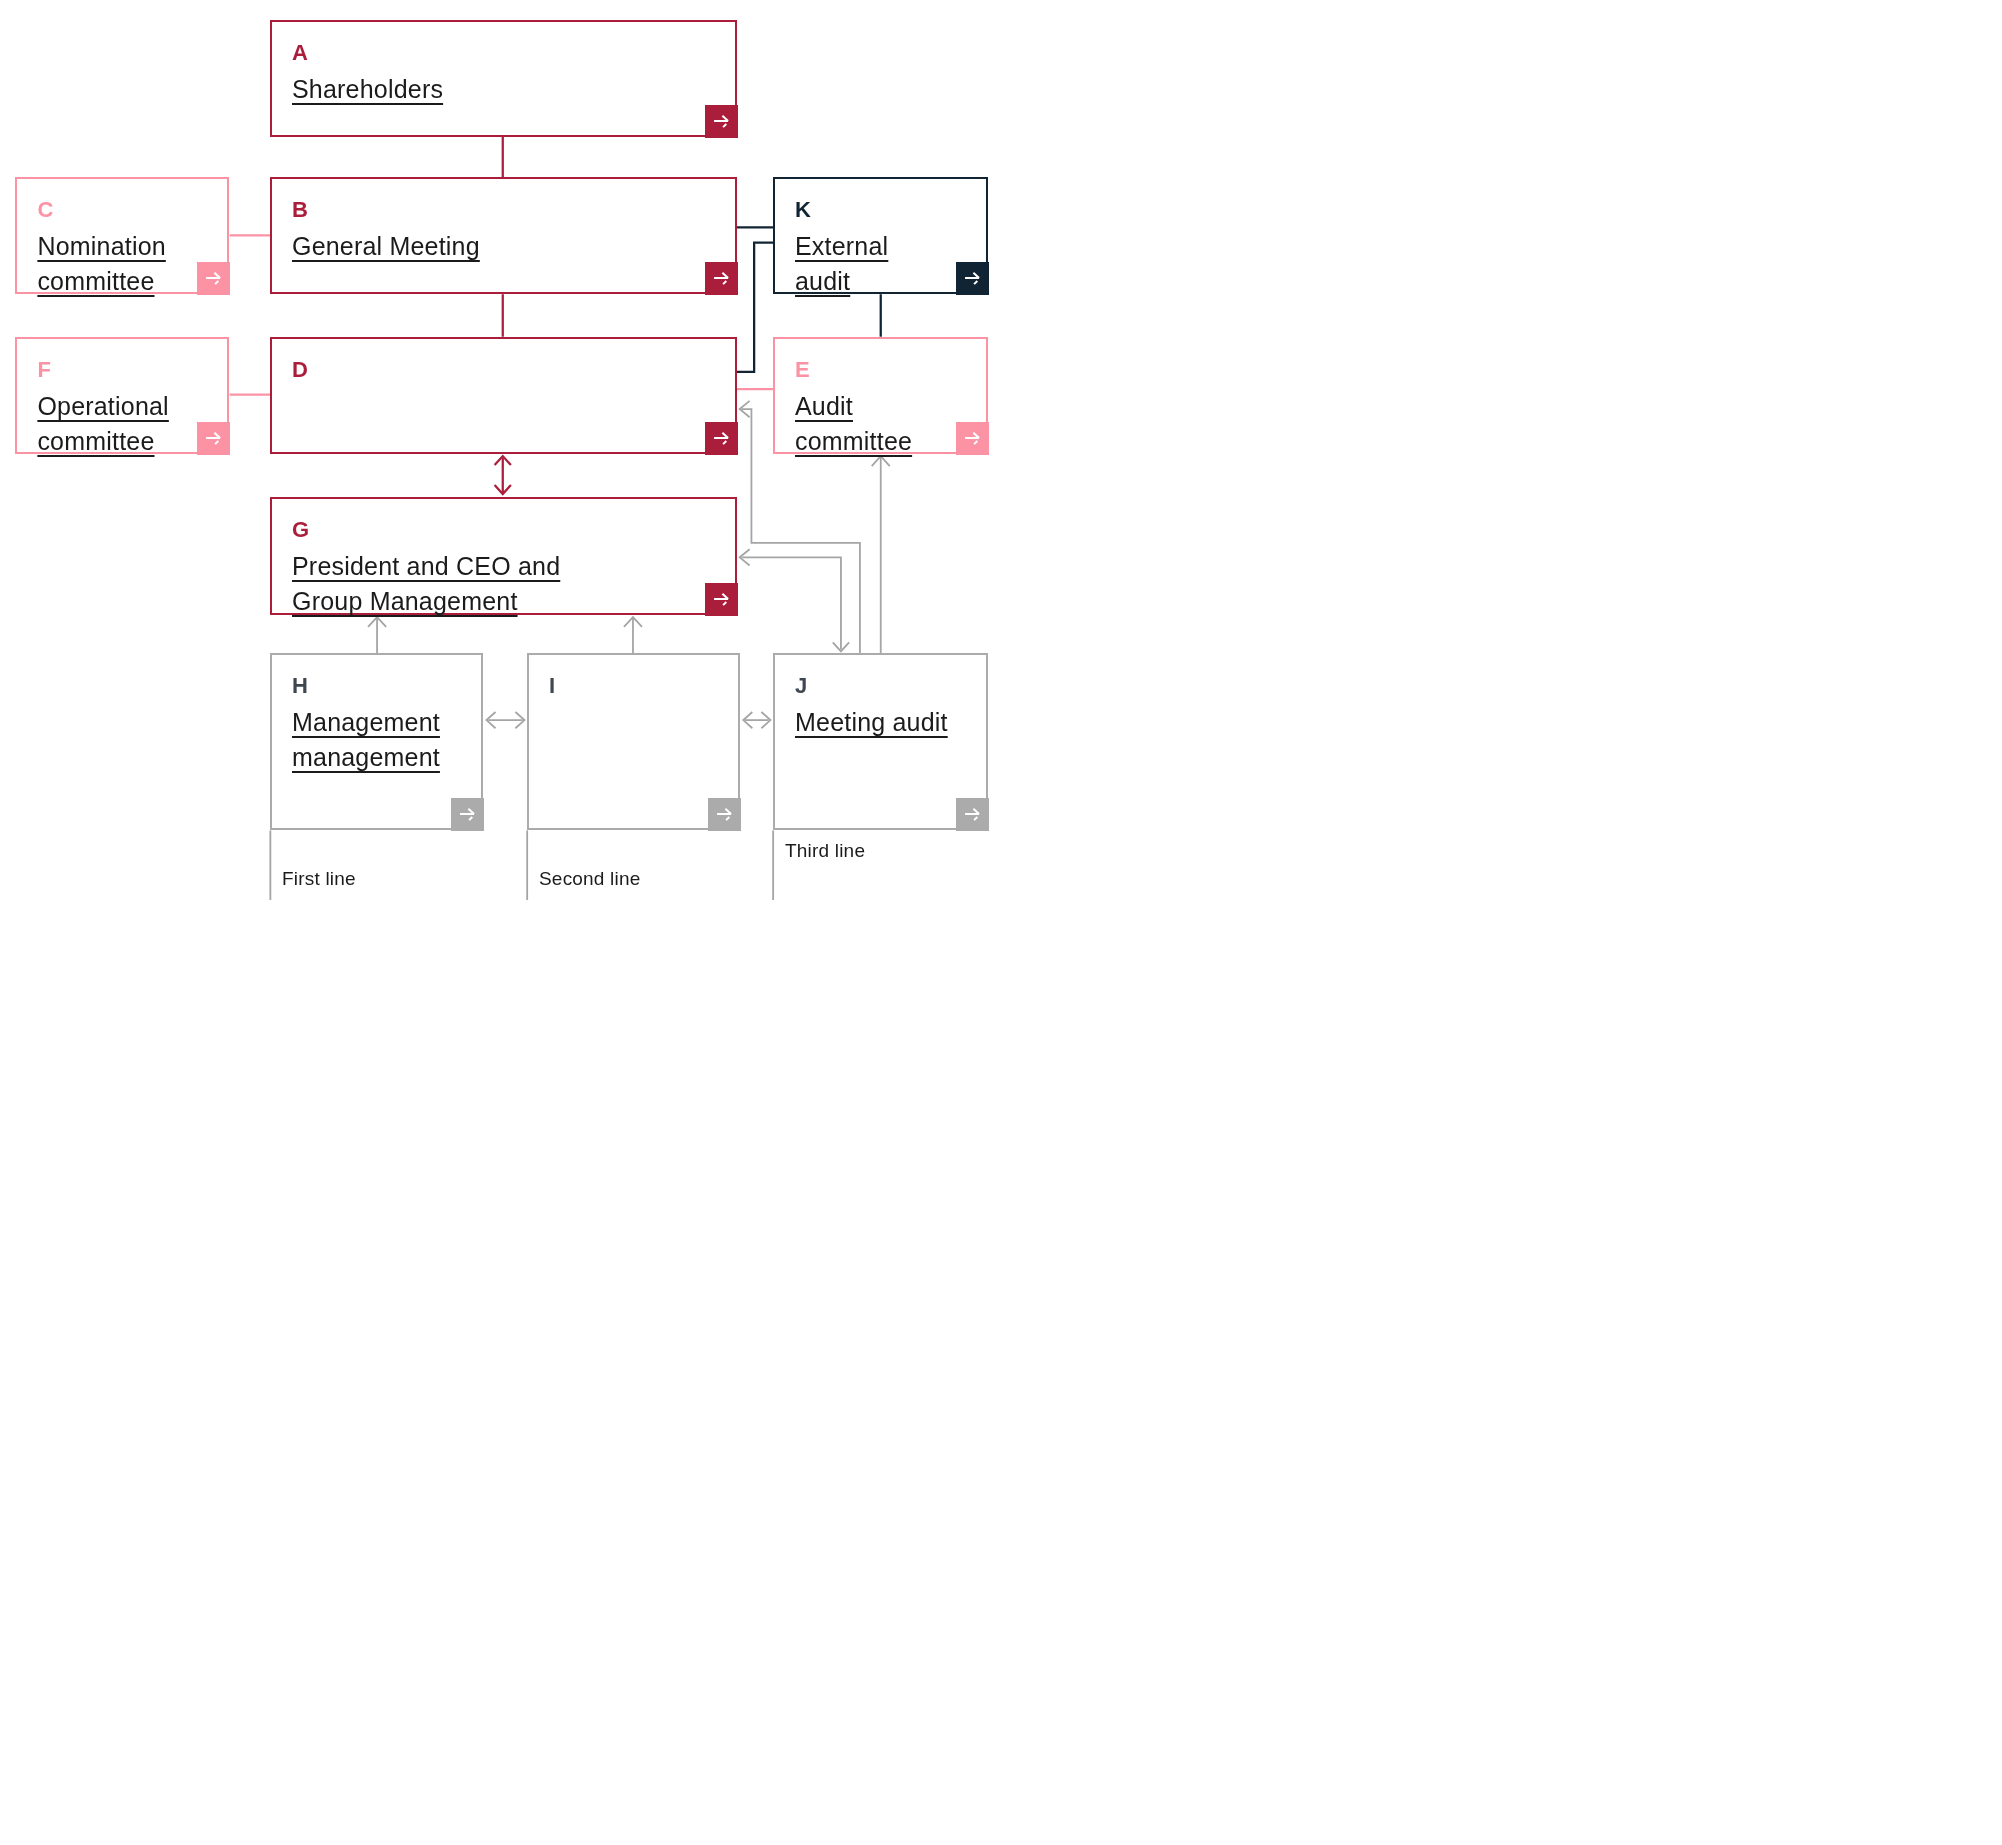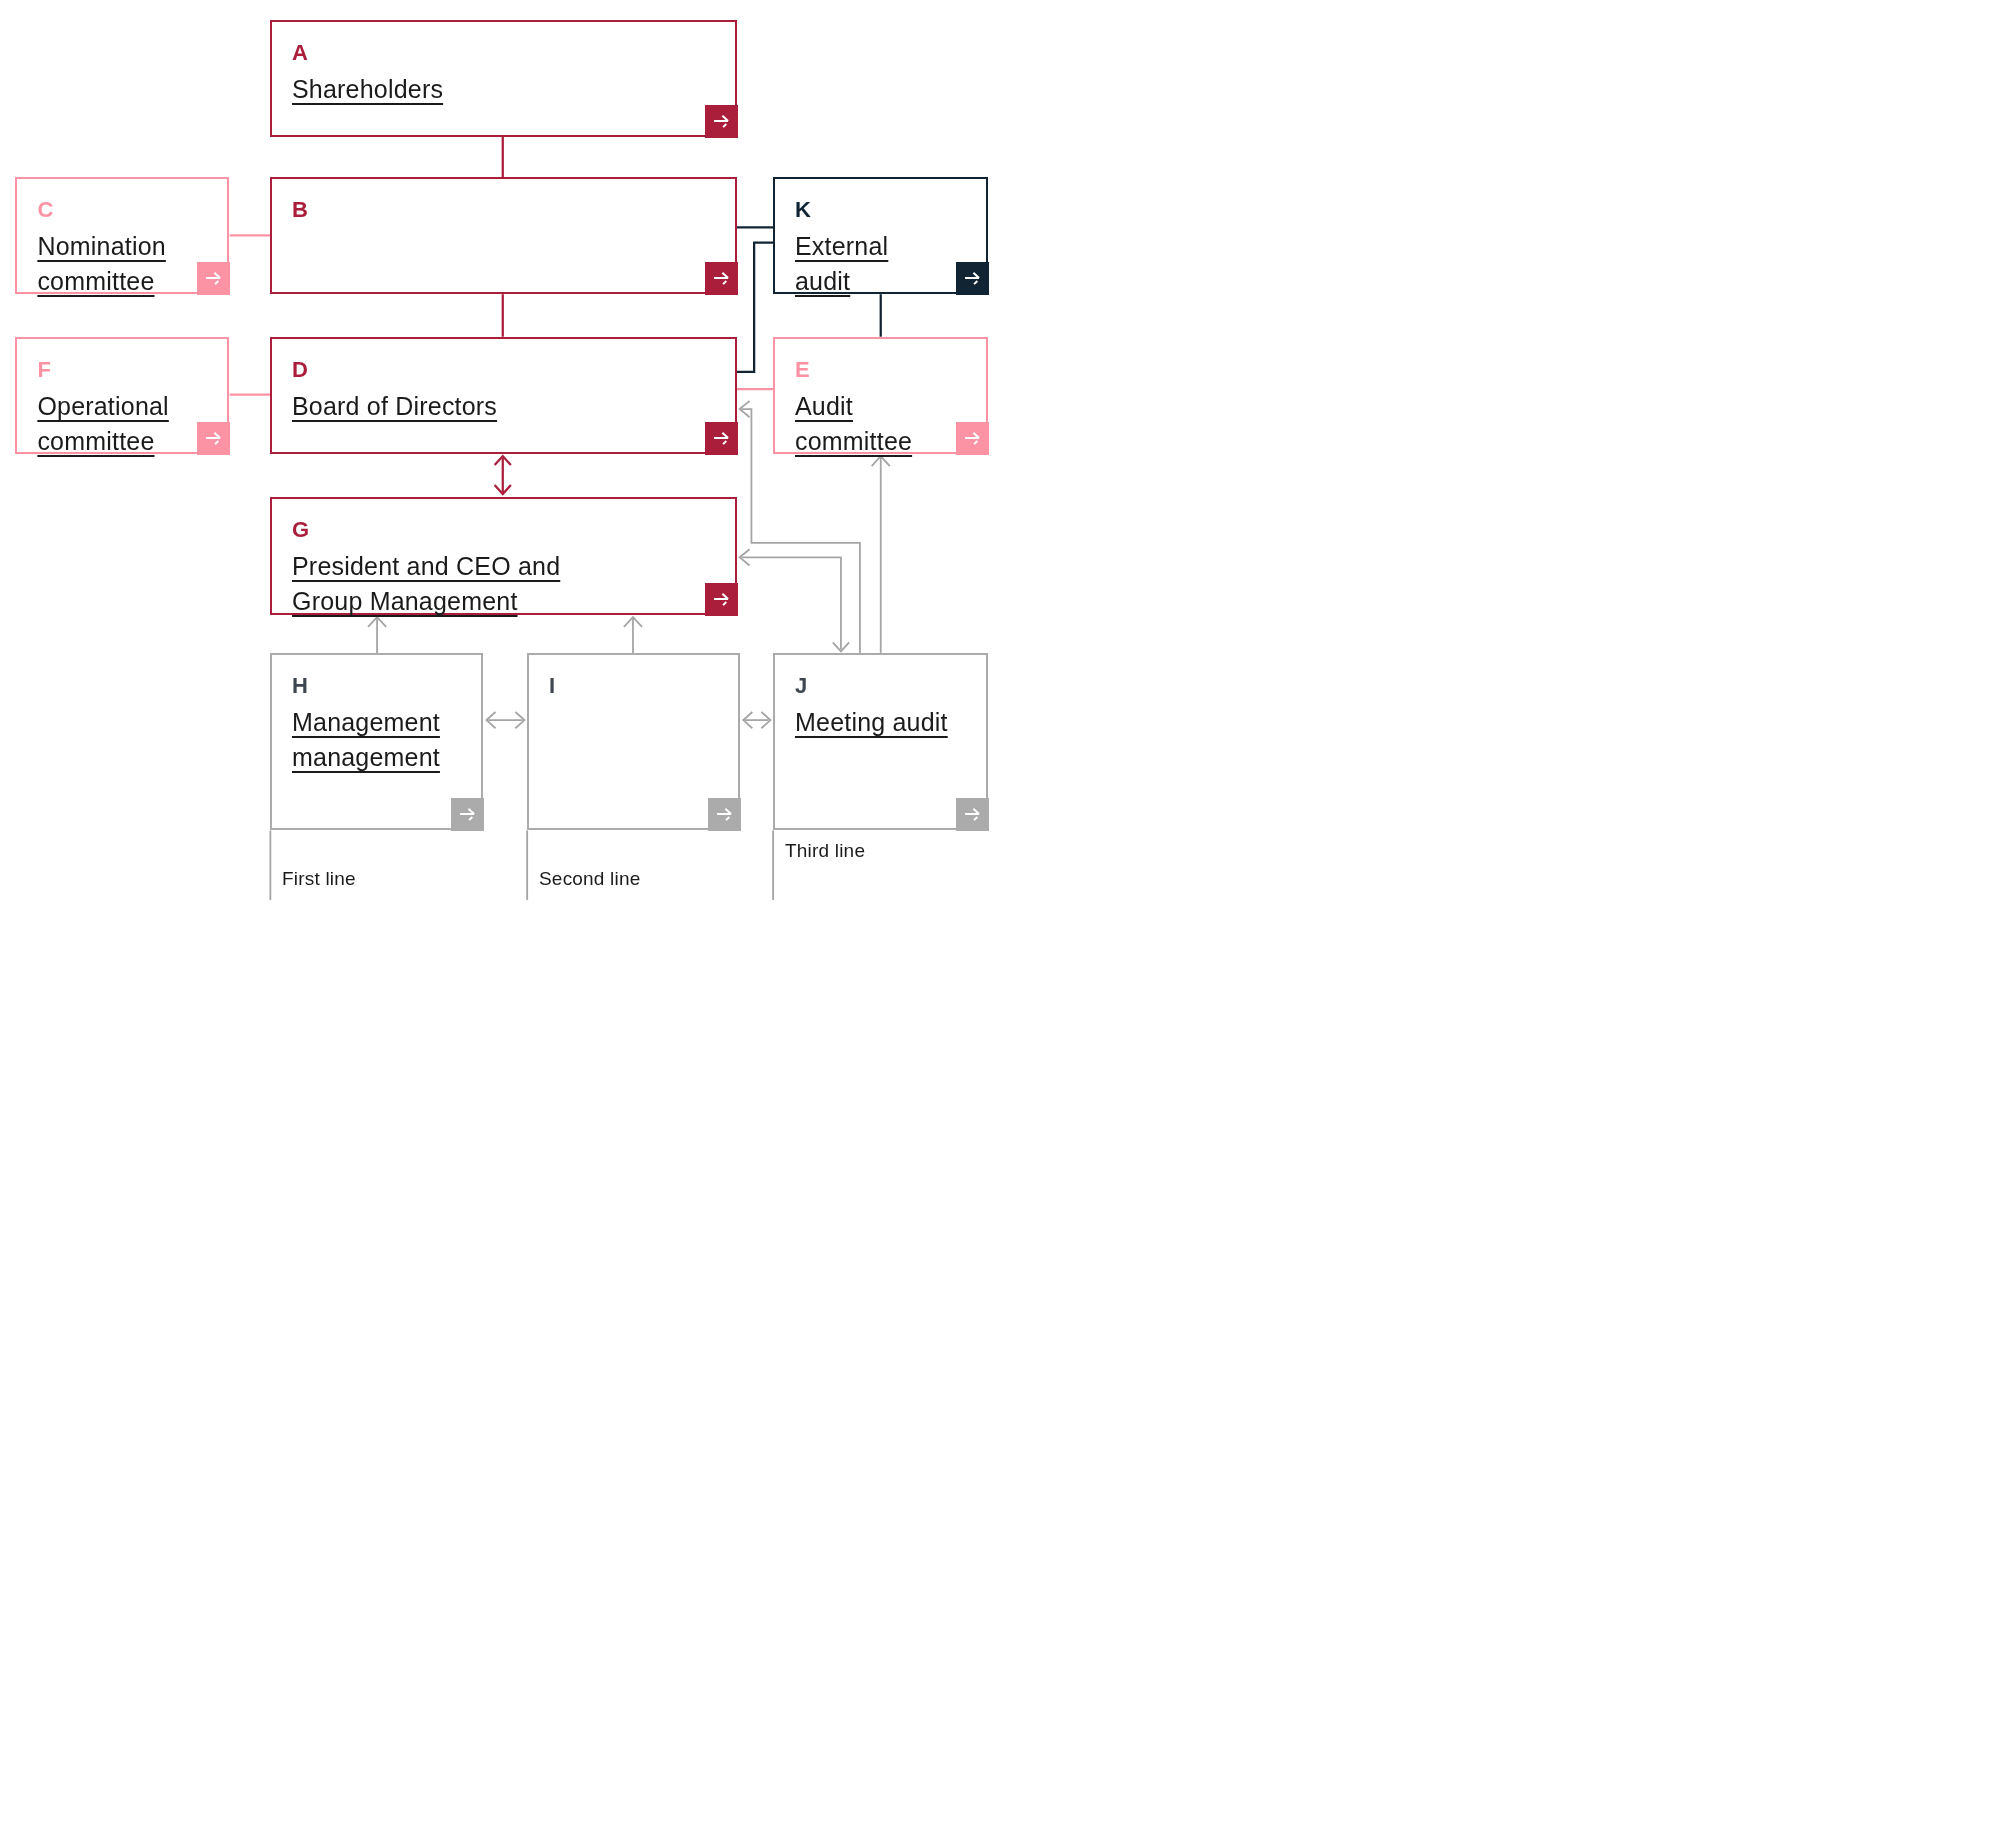--- a/index.html
+++ b/index.html
@@ -117,20 +117,21 @@
     <div class="title">Shareholders</div>
     <div class="sq">
       <svg width="21" height="21" viewBox="0 0 24 24" stroke="#fff" stroke-width="2.3" fill="none">
           <path d="M3.5 11.5 H19.5 M13 5.5 L19.5 11.5 M17.5 14.8 L13.8 18.4"></path>
         </svg>
     </div>
   </div>
 
   <div class="box v-crimson" id="box-B">
     <div class="letter">B</div>
+    <div class="title">General Meeting</div>
     <div class="sq">
       <svg width="21" height="21" viewBox="0 0 24 24" stroke="#fff" stroke-width="2.3" fill="none">
           <path d="M3.5 11.5 H19.5 M13 5.5 L19.5 11.5 M17.5 14.8 L13.8 18.4"></path>
         </svg>
     </div>
   </div>
 
   <div class="box v-pink" id="box-C">
     <div class="letter">C</div>
     <div class="title">Nomination
@@ -148,21 +149,20 @@
 audit</div>
     <div class="sq">
       <svg width="21" height="21" viewBox="0 0 24 24" stroke="#fff" stroke-width="2.3" fill="none">
           <path d="M3.5 11.5 H19.5 M13 5.5 L19.5 11.5 M17.5 14.8 L13.8 18.4"></path>
         </svg>
     </div>
   </div>
 
   <div class="box v-crimson" id="box-D">
     <div class="letter">D</div>
-    <div class="title">Board of Directors</div>
     <div class="sq">
       <svg width="21" height="21" viewBox="0 0 24 24" stroke="#fff" stroke-width="2.3" fill="none">
           <path d="M3.5 11.5 H19.5 M13 5.5 L19.5 11.5 M17.5 14.8 L13.8 18.4"></path>
         </svg>
     </div>
   </div>
 
   <div class="box v-pink" id="box-F">
     <div class="letter">F</div>
     <div class="title">Operational

